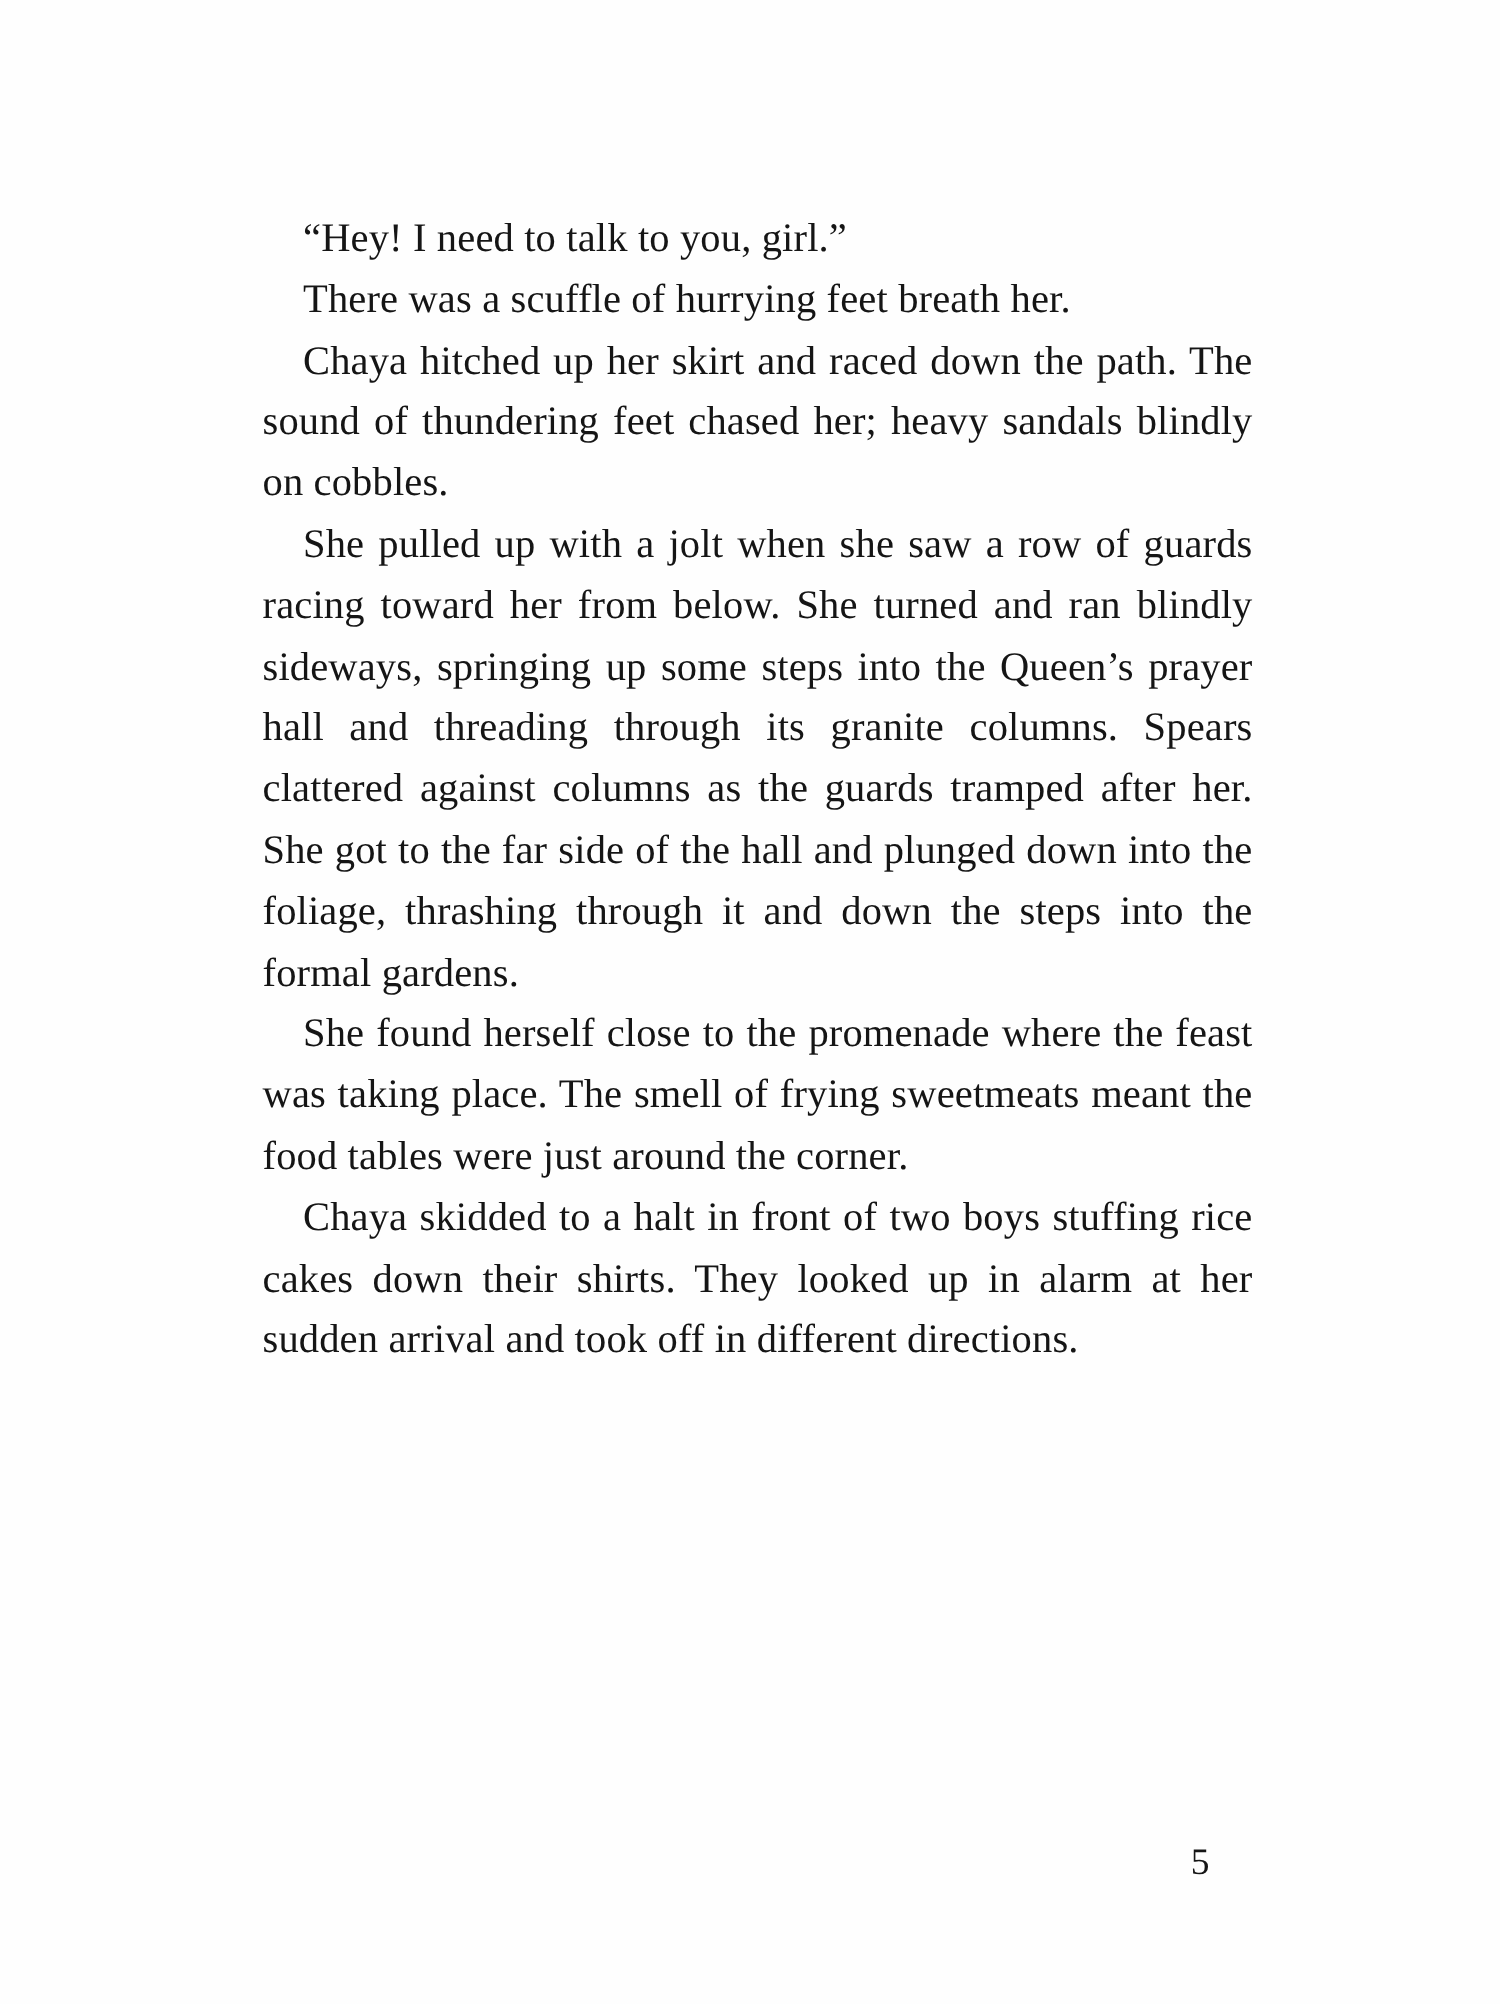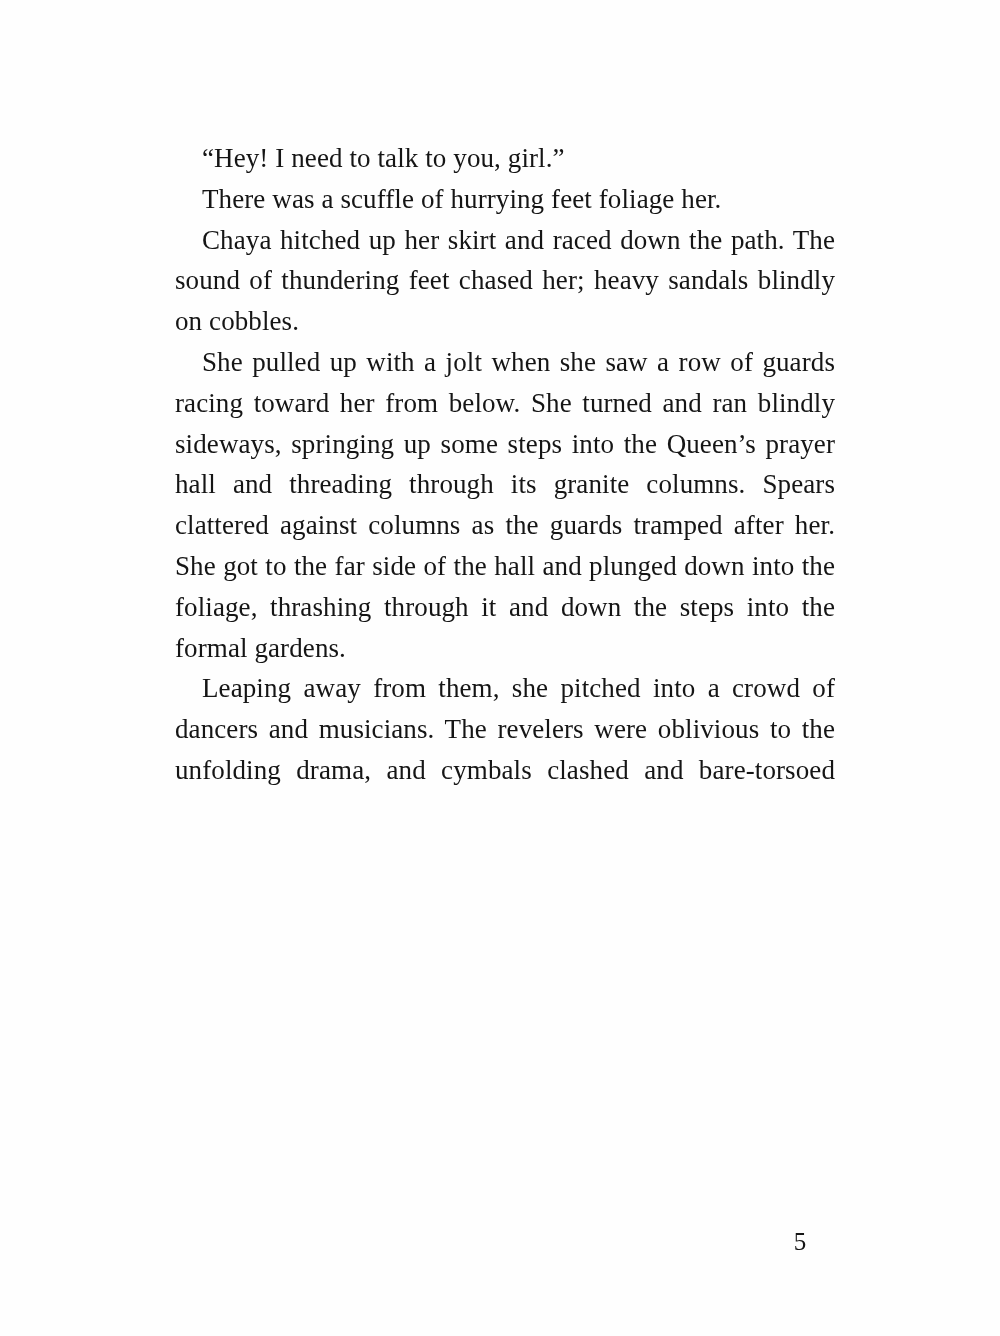--- a/index.html
+++ b/index.html
@@ -42,19 +42,20 @@
     font-size: 25px;
     color: #151515;
   }
 </style>
 </head>
 <body>
 
 <div class="book-page">
   <div class="text-block">
       <p>“Hey! I need to talk to you, girl.”</p>
-      <p>There was a scuffle of hurrying feet foliage her.</p>
+      <p>There was a scuffle of hurrying feet breath her.</p>
       <p>Chaya hitched up her skirt and raced down the path. The sound of thundering feet chased her; heavy sandals blindly on cobbles.</p>
       <p>She pulled up with a jolt when she saw a row of guards racing toward her from below. She turned and ran blindly sideways, springing up some steps into the Queen’s prayer hall and threading through its granite columns. Spears clattered against columns as the guards tramped after her. She got to the far side of the hall and plunged down into the foliage, thrashing through it and down the steps into the formal gardens.</p>
-      <p class="continues">Leaping away from them, she pitched into a crowd of dancers and musicians. The revelers were oblivious to the unfolding drama, and cymbals clashed and bare-torsoed</p>
+      <p>She found herself close to the promenade where the feast was taking place. The smell of frying sweetmeats meant the food tables were just around the corner.</p>
+      <p>Chaya skidded to a halt in front of two boys stuffing rice cakes down their shirts. They looked up in alarm at her sudden arrival and took off in different directions.</p>
     </div>
   <div class="page-number">5</div>
 </div>
 
 </body></html>

